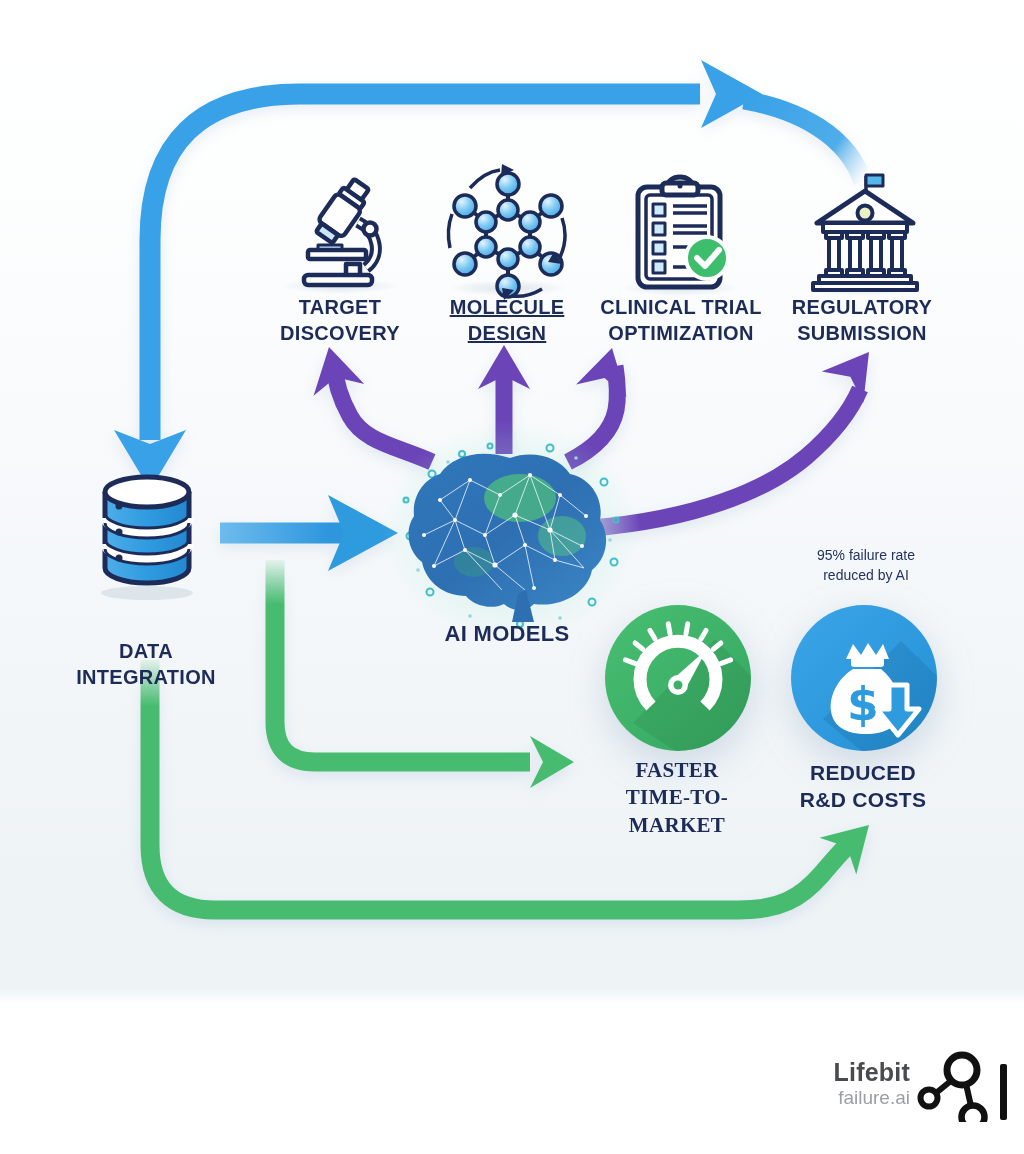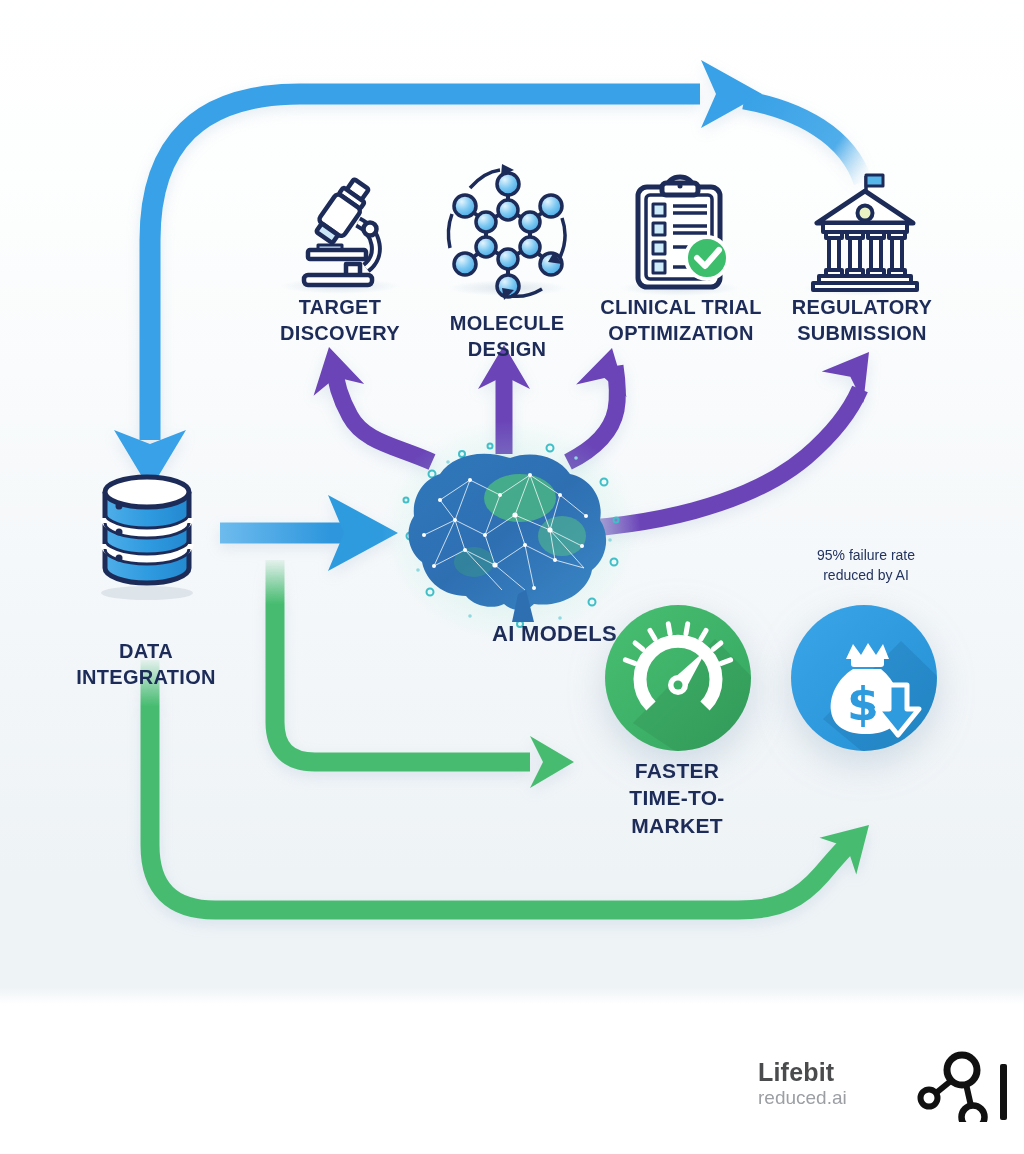--- a/index.html
+++ b/index.html
@@ -18,21 +18,21 @@
     position:absolute;width:220px;text-align:center;color:#23335f;
     font-weight:400;font-size:14px;line-height:1.4;white-space:pre-line;
   }
   .arrows{position:absolute;left:0;top:0;pointer-events:none;
     filter:drop-shadow(0 5px 7px rgba(110,150,190,.16));}
   .icon-shadow{position:absolute;border-radius:50%;
     background:radial-gradient(ellipse at center,rgba(150,175,200,.30),rgba(150,175,200,0) 70%);}
   .badge{position:absolute;filter:drop-shadow(0 12px 18px rgba(110,145,175,.28));}
   .brain-glow{position:absolute;left:382px;top:420px;width:258px;height:222px;border-radius:50%;
     background:radial-gradient(closest-side,rgba(150,228,235,.55),rgba(165,235,215,.28) 55%,rgba(200,240,240,0) 100%);}
-  .brand{position:absolute;left:758px;top:1058px;width:152px;text-align:left;line-height:1.15;}
+  .brand{position:absolute;left:758px;top:1058px;width:152px;text-align:right;line-height:1.15;}
   .brand-name{font-size:25px;font-weight:700;color:#4a4b4d;letter-spacing:.2px;}
   .brand-domain{font-size:19px;font-weight:400;color:#9b9fa3;}
 </style>
 </head>
 <body>
 
 <div class="stage">
 
   <svg class="arrows" width="1024" height="1154" viewBox="0 0 1024 1154">
     <defs>
@@ -201,21 +201,21 @@
           <rect x="89" y="68" width="10" height="32"></rect>
           <rect x="86" y="100" width="16" height="6"></rect>
       </g>
       <rect x="16" y="106" width="92" height="7" stroke-width="4"></rect>
       <rect x="10" y="113" width="104" height="7" stroke-width="4"></rect>
     </g>
   </svg>
 
   <div class="node-label" style="left:230px;top:294px;">TARGET
 DISCOVERY</div>
-  <div class="node-label" style="left:397px;top:310px;">MOLECULE
+  <div class="node-label" style="left:397px;top:294px;text-decoration:underline;">MOLECULE
 DESIGN</div>
   <div class="node-label" style="left:752px;top:294px;">REGULATORY
 SUBMISSION</div>
   <div class="node-label" style="left:571px;top:294px;">CLINICAL TRIAL
 OPTIMIZATION</div>
 
   <svg class="abs" style="left:92px;top:460px;" width="110" height="142" viewBox="0 0 110 142">
     <defs>
       <linearGradient id="dbG" x1="0" y1="0" x2="1" y2="0">
         <stop offset="0" stop-color="#4FAEE8"></stop>
@@ -311,21 +311,21 @@
         <circle cx="125" cy="105" r="2"></circle>
         <circle cx="155" cy="120" r="2"></circle>
       <circle cx="40" cy="60" r="2"></circle>
         <circle cx="24" cy="95" r="2"></circle>
         <circle cx="34" cy="126" r="2"></circle>
       <circle cx="182" cy="106" r="2"></circle>
         <circle cx="186" cy="76" r="2"></circle>
         <circle cx="134" cy="148" r="2"></circle>
     </g>
   </svg>
-  <div class="node-label" style="left:397px;top:620px;font-size:22px;text-align:right;">AI MODELS</div>
+  <div class="node-label" style="left:397px;top:620px;font-size:22px;">AI MODELS</div>
 
   <div class="annotation" style="left:756px;top:546px;">95% failure rate
 reduced by AI</div>
 
   <svg class="badge" style="left:603px;top:603px;" width="150" height="150" viewBox="0 0 150 150">
     <defs>
       <linearGradient id="gBadge" x1="0" y1="0" x2="1" y2="1">
         <stop offset="0" stop-color="#48BF72"></stop>
         <stop offset="1" stop-color="#35A65F"></stop>
       </linearGradient>
@@ -363,27 +363,29 @@
     </defs>
     <circle cx="75" cy="75" r="73" fill="url(#bBadge)"></circle>
     <path d="M34 116 L112 38 L150 75 L150 150 L75 150 Z" fill="rgba(10,40,70,.12)" clip-path="url(#bClip)"></path>
     <path d="M57 56 L64 41 L72 52 L79 40 L87 52 L94 41 L100 56 Z" fill="#fff"></path>
     <rect x="62" y="54" width="33" height="10" rx="3" fill="#fff"></rect>
     <path d="M64 66 C 48 76 40 94 42 108 C 44 124 58 131 77 131 C 96 131 109 124 111 109 C 113 95 106 77 92 66 Z" fill="#fff"></path>
     <text x="74" y="117" font-family="DejaVu Sans, sans-serif" font-size="46" font-weight="bold" fill="#2F9BDF" text-anchor="middle">$</text>
     <path d="M100 82 L118 82 L118 106 L130 106 L109 132 L88 106 L100 106 Z" fill="#2F9BDF" stroke="#fff" stroke-width="5" stroke-linejoin="round"></path>
   </svg>
 
-  <div class="node-label" style="left:567px;top:757px;font-size:21px;">FASTER
+  <div class="node-label" style="left:567px;top:757px;font-size:21px;font-family:Liberation Serif, serif;">FASTER
 TIME-TO-
 MARKET</div>
+  <div class="node-label" style="left:753px;top:759px;font-size:21px;">REDUCED
+R&amp;D COSTS</div>
 
   <div class="brand">
     <div class="brand-name">Lifebit</div>
-    <div class="brand-domain">reduced.ai</div>
+    <div class="brand-domain">failure.ai</div>
   </div>
   <svg class="abs" style="left:916px;top:1046px;" width="100" height="92" viewBox="0 0 100 92">
     <g stroke="#111" fill="none">
       <line x1="36" y1="34" x2="20" y2="47" stroke-width="6"></line>
       <line x1="50" y1="38" x2="55" y2="60" stroke-width="6"></line>
       <circle cx="46" cy="24" r="15" stroke-width="7"></circle>
       <circle cx="13" cy="52" r="8.5" stroke-width="6"></circle>
       <circle cx="57" cy="71" r="11.5" stroke-width="6.5"></circle>
     </g>
     <rect x="84" y="18" width="7" height="56" rx="2" fill="#111"></rect>

